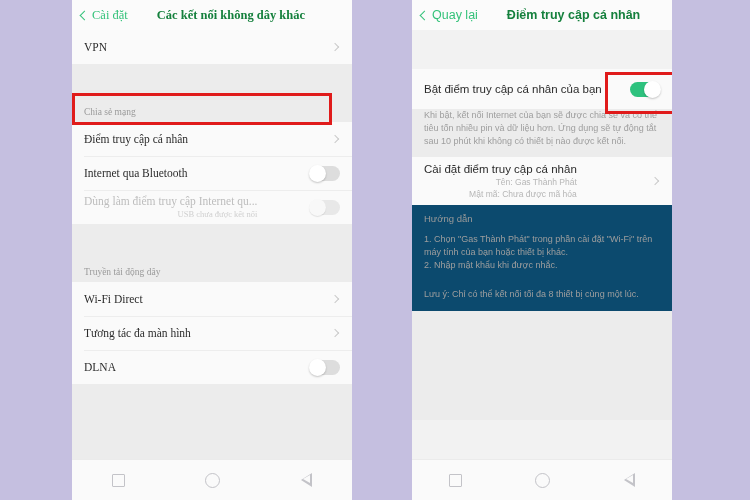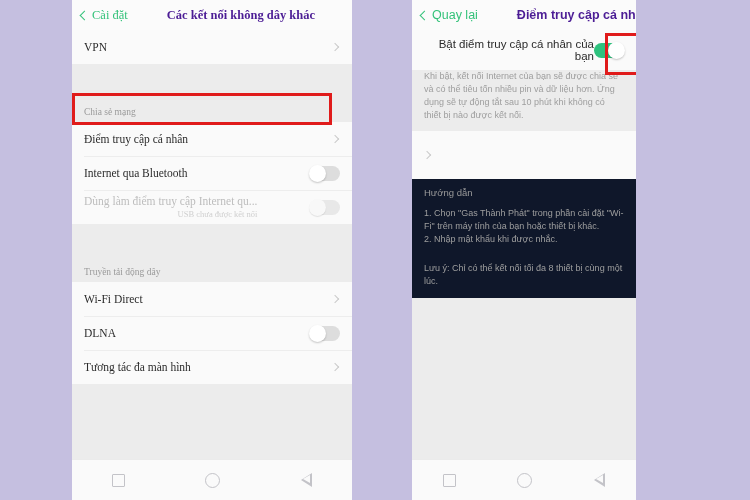--- a/index.html
+++ b/index.html
@@ -18,21 +18,21 @@
   .phone {
     position: absolute;
     top: 0;
     background: #f2f2f2;
     height: 500px;
     display: flex;
     flex-direction: column;
     overflow: hidden;
   }
   .phone-left  { left: 72px;  width: 280px; font-family: Liberation Serif, serif; }
-  .phone-right { left: 412px; width: 224px; }
+  .phone-right { left: 412px; width: 260px; gap: 39px; }
 
   
   .app-header {
     background: #fbfbfb;
     height: 30px;
     flex: 0 0 30px;
     display: flex;
     align-items: center;
     padding: 0 0 0 8px;
     box-sizing: border-box;
@@ -49,23 +49,23 @@
     width: 6px;
     height: 6px;
     border-left: 1.6px solid #34c27a;
     border-bottom: 1.6px solid #34c27a;
     transform: rotate(45deg);
     margin-right: 4px;
     margin-left: 1px;
   }
   .header-title {
     font-size: 12.5px;
-    color: #4c1d95;
+    color: #15803d;
     font-weight: bold;
-    margin-left: 17px;
+    margin-left: 7px;
     white-space: nowrap;
     padding-left: 22px;
   }
 
   
   .screen-body {
     flex: 1 1 auto;
     background: #ececec;
     overflow: hidden;
     position: relative;
@@ -156,21 +156,21 @@
   
   .desc-text {
     font-size: 9px;
     line-height: 1.45;
     color: #9e9e9e;
     padding: 0 12px 9px 12px;
     background: #ececec;
   }
   .guide-block {
     padding: 8px 12px 10px 12px;
-    background: #0f172a;
+    background: #0c4a6e;
   }
   .guide-title {
     font-size: 9.5px;
     color: #9a9a9a;
     margin-bottom: 9px;
   }
   .guide-line {
     font-size: 9px;
     line-height: 1.45;
     color: #9e9e9e;
@@ -288,32 +288,32 @@
     <div class="card">
       <div class="row">
         <div class="row-texts">
           <div class="row-title">Wi-Fi Direct</div>
         </div>
         <span class="chev-right"></span>
       </div>
 
       <div class="row">
         <div class="row-texts">
+          <div class="row-title">Tương tác đa màn hình</div>
+        </div>
+        <span class="chev-right"></span>
+      </div>
+
+      <div class="row">
+        <div class="row-texts">
           <div class="row-title">DLNA</div>
         </div>
         <div class="toggle">
           <div class="knob"></div>
         </div>
-      </div>
-
-      <div class="row">
-        <div class="row-texts">
-          <div class="row-title">Tương tác đa màn hình</div>
-        </div>
-        <span class="chev-right"></span>
       </div>
     </div>
 
     <div class="hl-box" style="left:0px; top:63px; width:260px; height:32px;"></div>
   </div>
 
   <div class="navbar">
     <div class="nav-square"></div>
     <div class="nav-circle"></div>
     <div class="nav-tri"></div>
@@ -340,20 +340,25 @@
         <div class="toggle on">
           <div class="knob"></div>
         </div>
       </div>
     </div>
 
     <div class="desc-text">Khi bật, kết nối Internet của bạn sẽ được chia sẻ và có thể tiêu tốn nhiều pin và dữ liệu hơn. Ứng dụng sẽ tự động tắt sau 10 phút khi không có thiết bị nào được kết nối.</div>
 
     <div class="card">
       <div class="row" style="min-height:48px;">
+        <div class="row-texts">
+          <div class="row-title">Cài đặt điểm truy cập cá nhân</div>
+          <div class="row-sub">Tên: Gas Thành Phát</div>
+          <div class="row-sub">Mật mã: Chưa được mã hóa</div>
+        </div>
         <span class="chev-right"></span>
       </div>
     </div>
 
     <div class="guide-block">
       <div class="guide-title">Hướng dẫn</div>
       <div class="guide-line">1. Chọn "Gas Thành Phát" trong phần cài đặt "Wi-Fi" trên máy tính của bạn hoặc thiết bị khác.</div>
       <div class="guide-line">2. Nhập mật khẩu khi được nhắc.</div>
       <div class="guide-note">Lưu ý: Chỉ có thể kết nối tối đa 8 thiết bị cùng một lúc.</div>
     </div>

